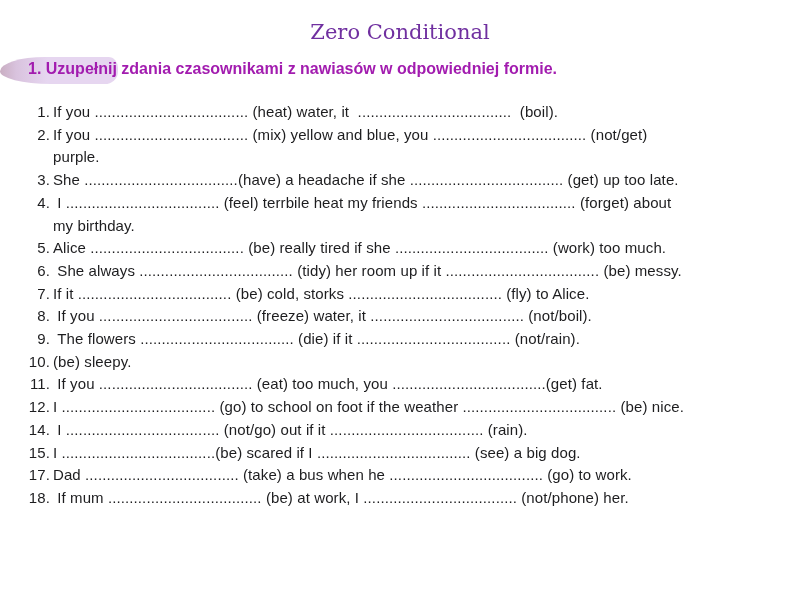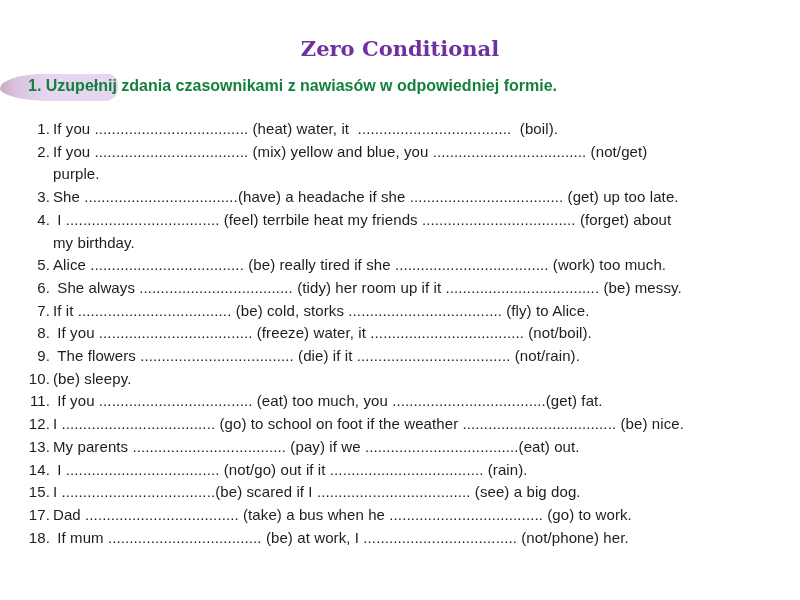--- a/index.html
+++ b/index.html
@@ -14,25 +14,25 @@
     font-family: "Liberation Sans", sans-serif;
     color: #1d1d1f;
     -webkit-font-smoothing: antialiased;
   }
   .page {
     position: relative;
     width: 800px;
     height: 600px;
   }
   .title {
-    margin: 16px;
+    margin: 0;
     padding-top: 20px;
     text-align: center;
     font-family: "DejaVu Serif", serif;
-    font-weight: bold;
+    font-weight: normal;
     font-size: 21px;
     letter-spacing: 0px;
     color: var(--title-color, #7030a0);
   }
   .instruction-wrap {
     position: relative;
     margin-top: 16px;
     height: 26px;
   }
   .highlight {
@@ -46,21 +46,21 @@
       var(--hl-edge, #c9aec2) 0%,
       var(--hl-mid, #d9c3de) 14%,
       var(--hl-main, #e6d6f0) 40%,
       var(--hl-main, #e6d6f0) 100%);
   }
   .instruction {
     position: relative;
     margin-left: 28px;
     font-size: 16px;
     font-weight: bold;
-    color: #15803d;
+    color: #a21caf;
   }
   .list {
     margin-top: 15px;
     padding-left: 28px;
     padding-right: 24px;
   }
   .item {
     display: flex;
     align-items: flex-start;
   }
@@ -160,26 +160,20 @@
           <div class="line"> If you .................................... (eat) too much, you ....................................(get) fat.</div>
         </div>
       </div>
       <div class="item">
         <span class="num">12.</span>
         <div class="lines">
           <div class="line">I .................................... (go) to school on foot if the weather .................................... (be) nice.</div>
         </div>
       </div>
       <div class="item">
-        <span class="num">13.</span>
-        <div class="lines">
-          <div class="line">My parents .................................... (pay) if we ....................................(eat) out.</div>
-        </div>
-      </div>
-      <div class="item">
         <span class="num">14.</span>
         <div class="lines">
           <div class="line"> I .................................... (not/go) out if it .................................... (rain).</div>
         </div>
       </div>
       <div class="item">
         <span class="num">15.</span>
         <div class="lines">
           <div class="line">I ....................................(be) scared if I .................................... (see) a big dog.</div>
         </div>

